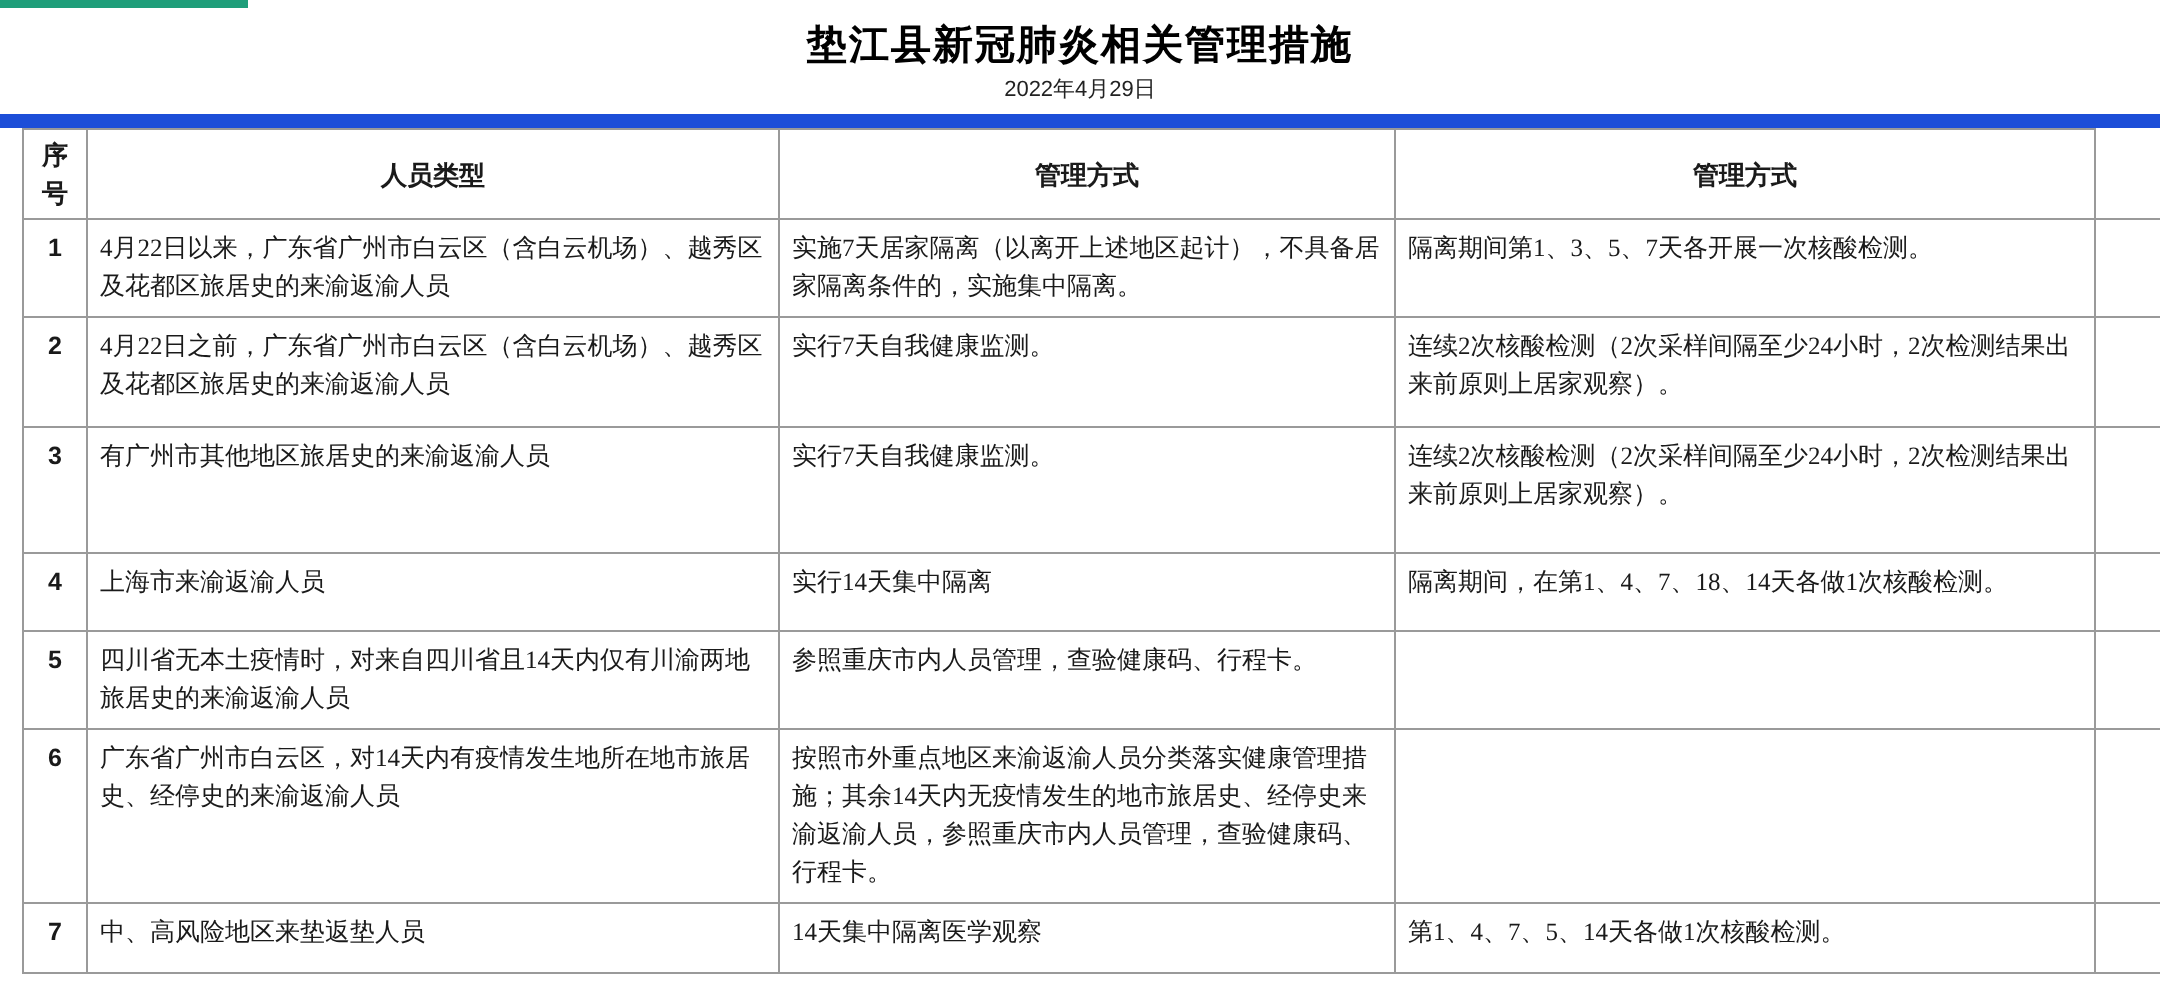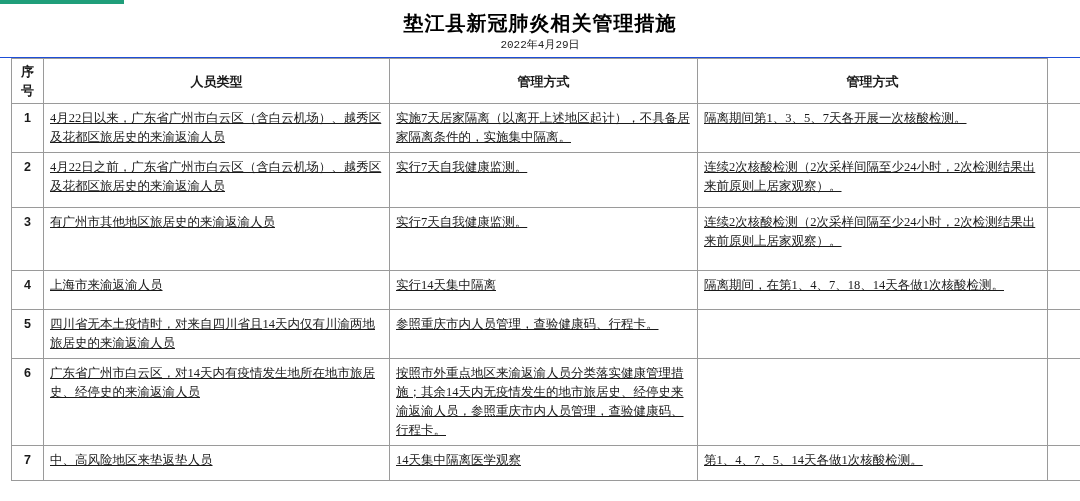--- a/index.html
+++ b/index.html
@@ -30,32 +30,32 @@
   }
   .doc-wrap {
     position: absolute;
     left: 0;
     top: 4px;
     width: 1080px;
   }
   .title-block {
     text-align: center;
     padding: 6px 0 4px 0;
-    border-bottom: 1px solid #1d4ed8;
+    border-bottom: 7px solid #1d4ed8;
   }
   .doc-title {
     font-family: "Liberation Serif", serif;
     font-size: 20px;
     font-weight: bold;
     letter-spacing: 1px;
     line-height: 26px;
     color: #000000;
   }
   .doc-date {
-    font-family: Liberation Mono, monospace;
+    font-family: Liberation Sans, sans-serif;
     font-size: 11px;
     line-height: 16px;
     color: #222222;
     margin-top: 1px;
   }
   table.main {
     border-collapse: collapse;
     width: 1080px;
     table-layout: fixed;
     font-size: 12.5px;
@@ -84,21 +84,20 @@
   td.idx {
     text-align: center;
     vertical-align: middle;
     font-weight: bold;
     font-family: "Liberation Sans", sans-serif;
     font-size: 12.5px;
   }
   td.cell {
     font-family: "Liberation Serif", serif;
     font-size: 12.5px;
-    text-decoration: underline;
   }
   td.pad {
     border-top: none;
     border-right: none;
     border-bottom: none;
     border-left: 1px solid #9a9a9a;
     background: #ffffff;
   }
   thead th.pad-head {
     border-top: none;

